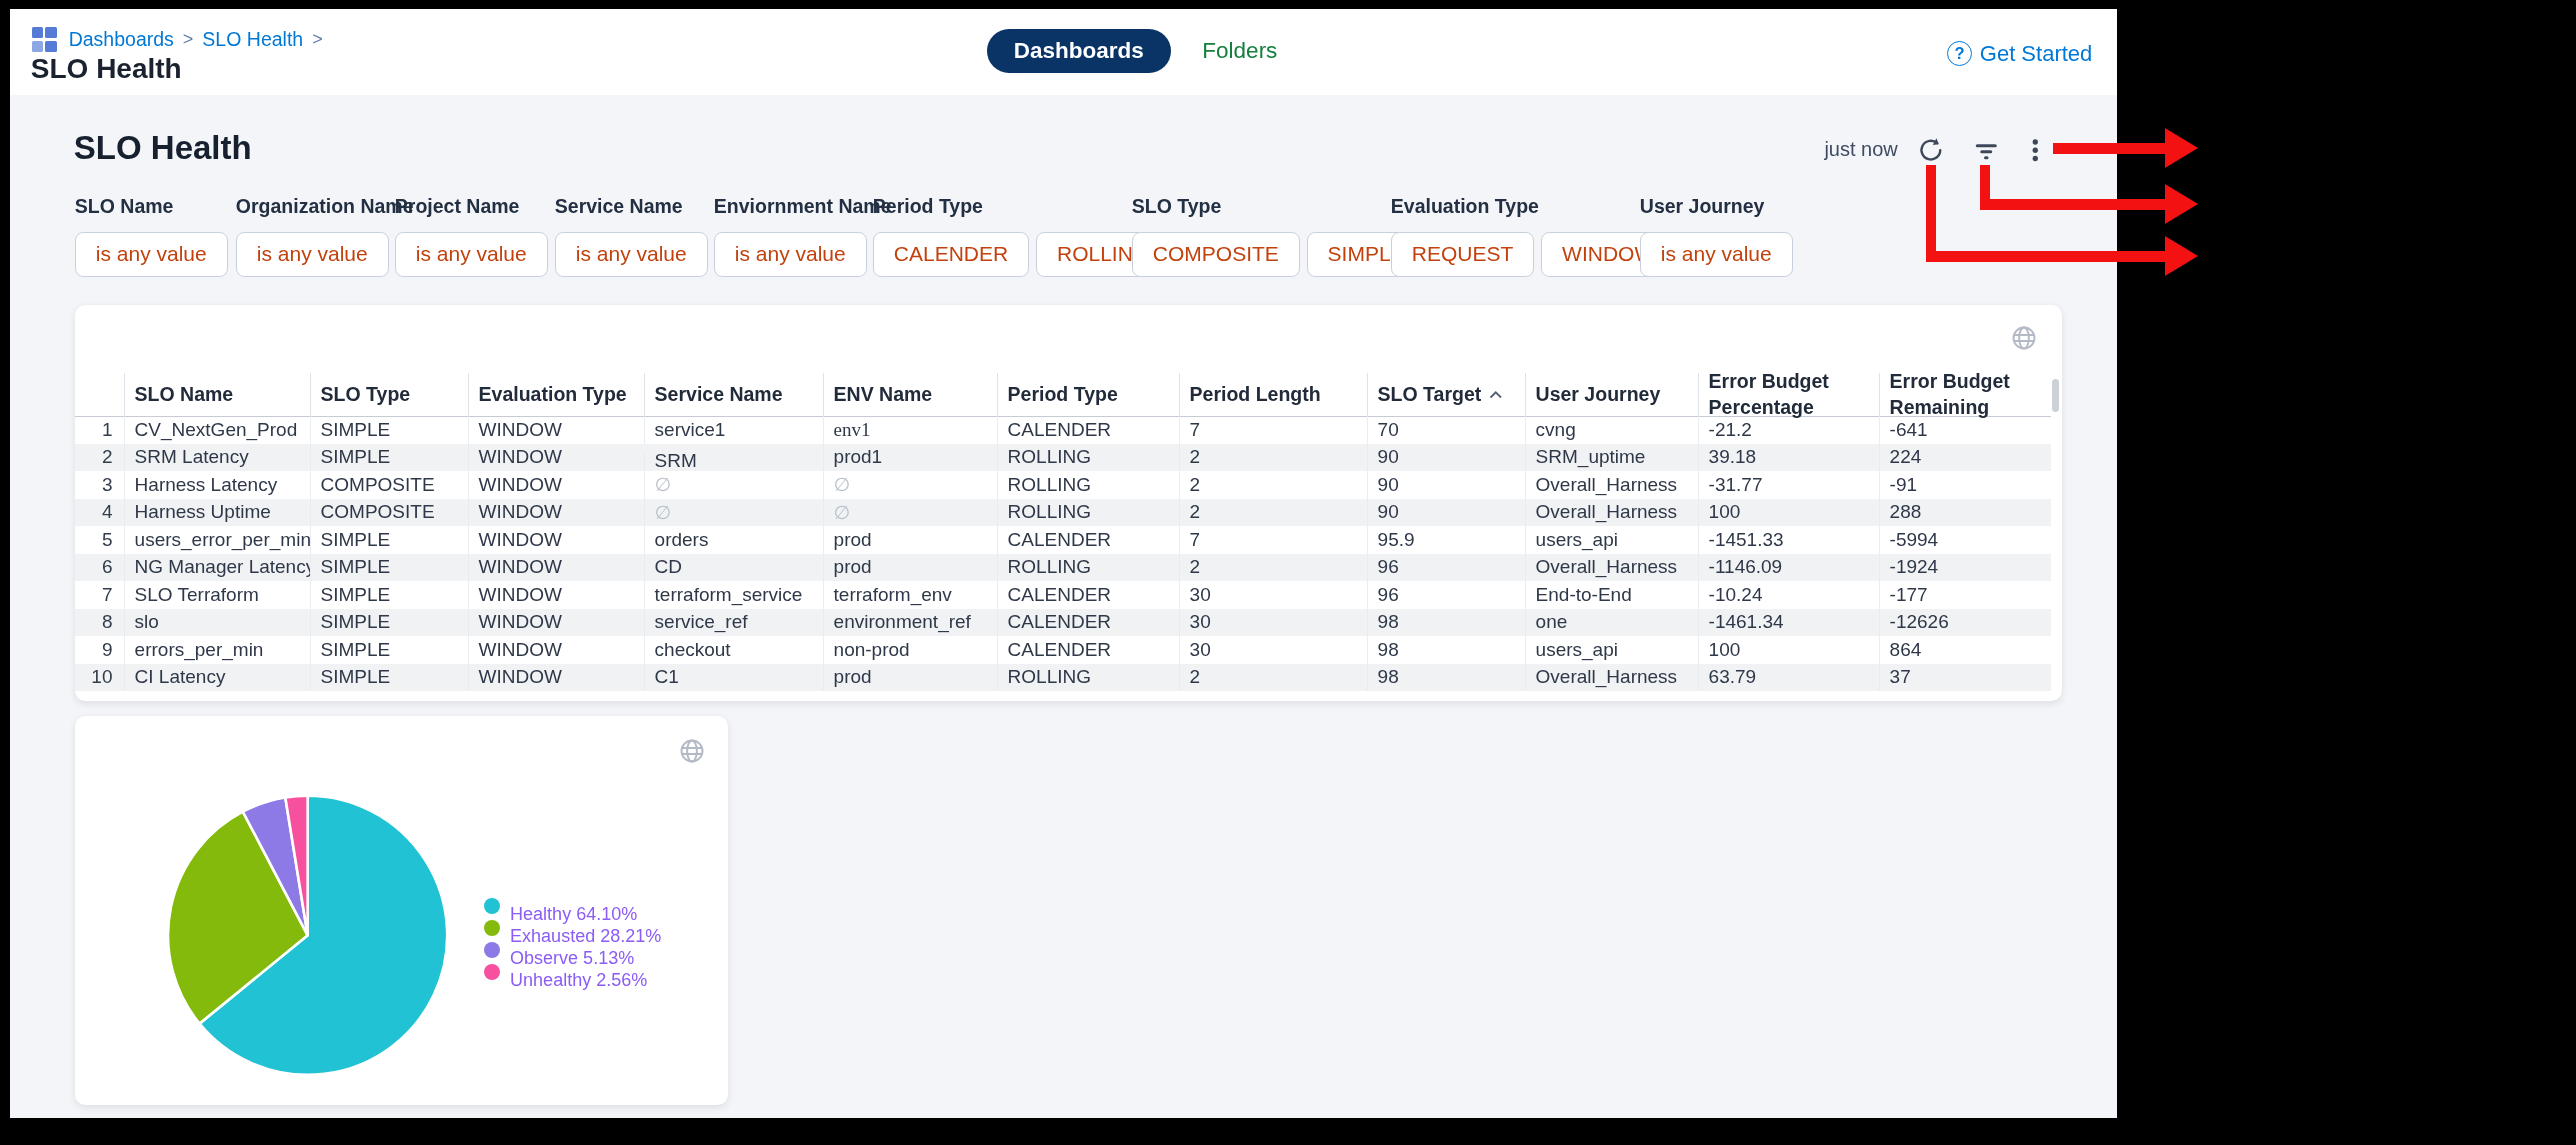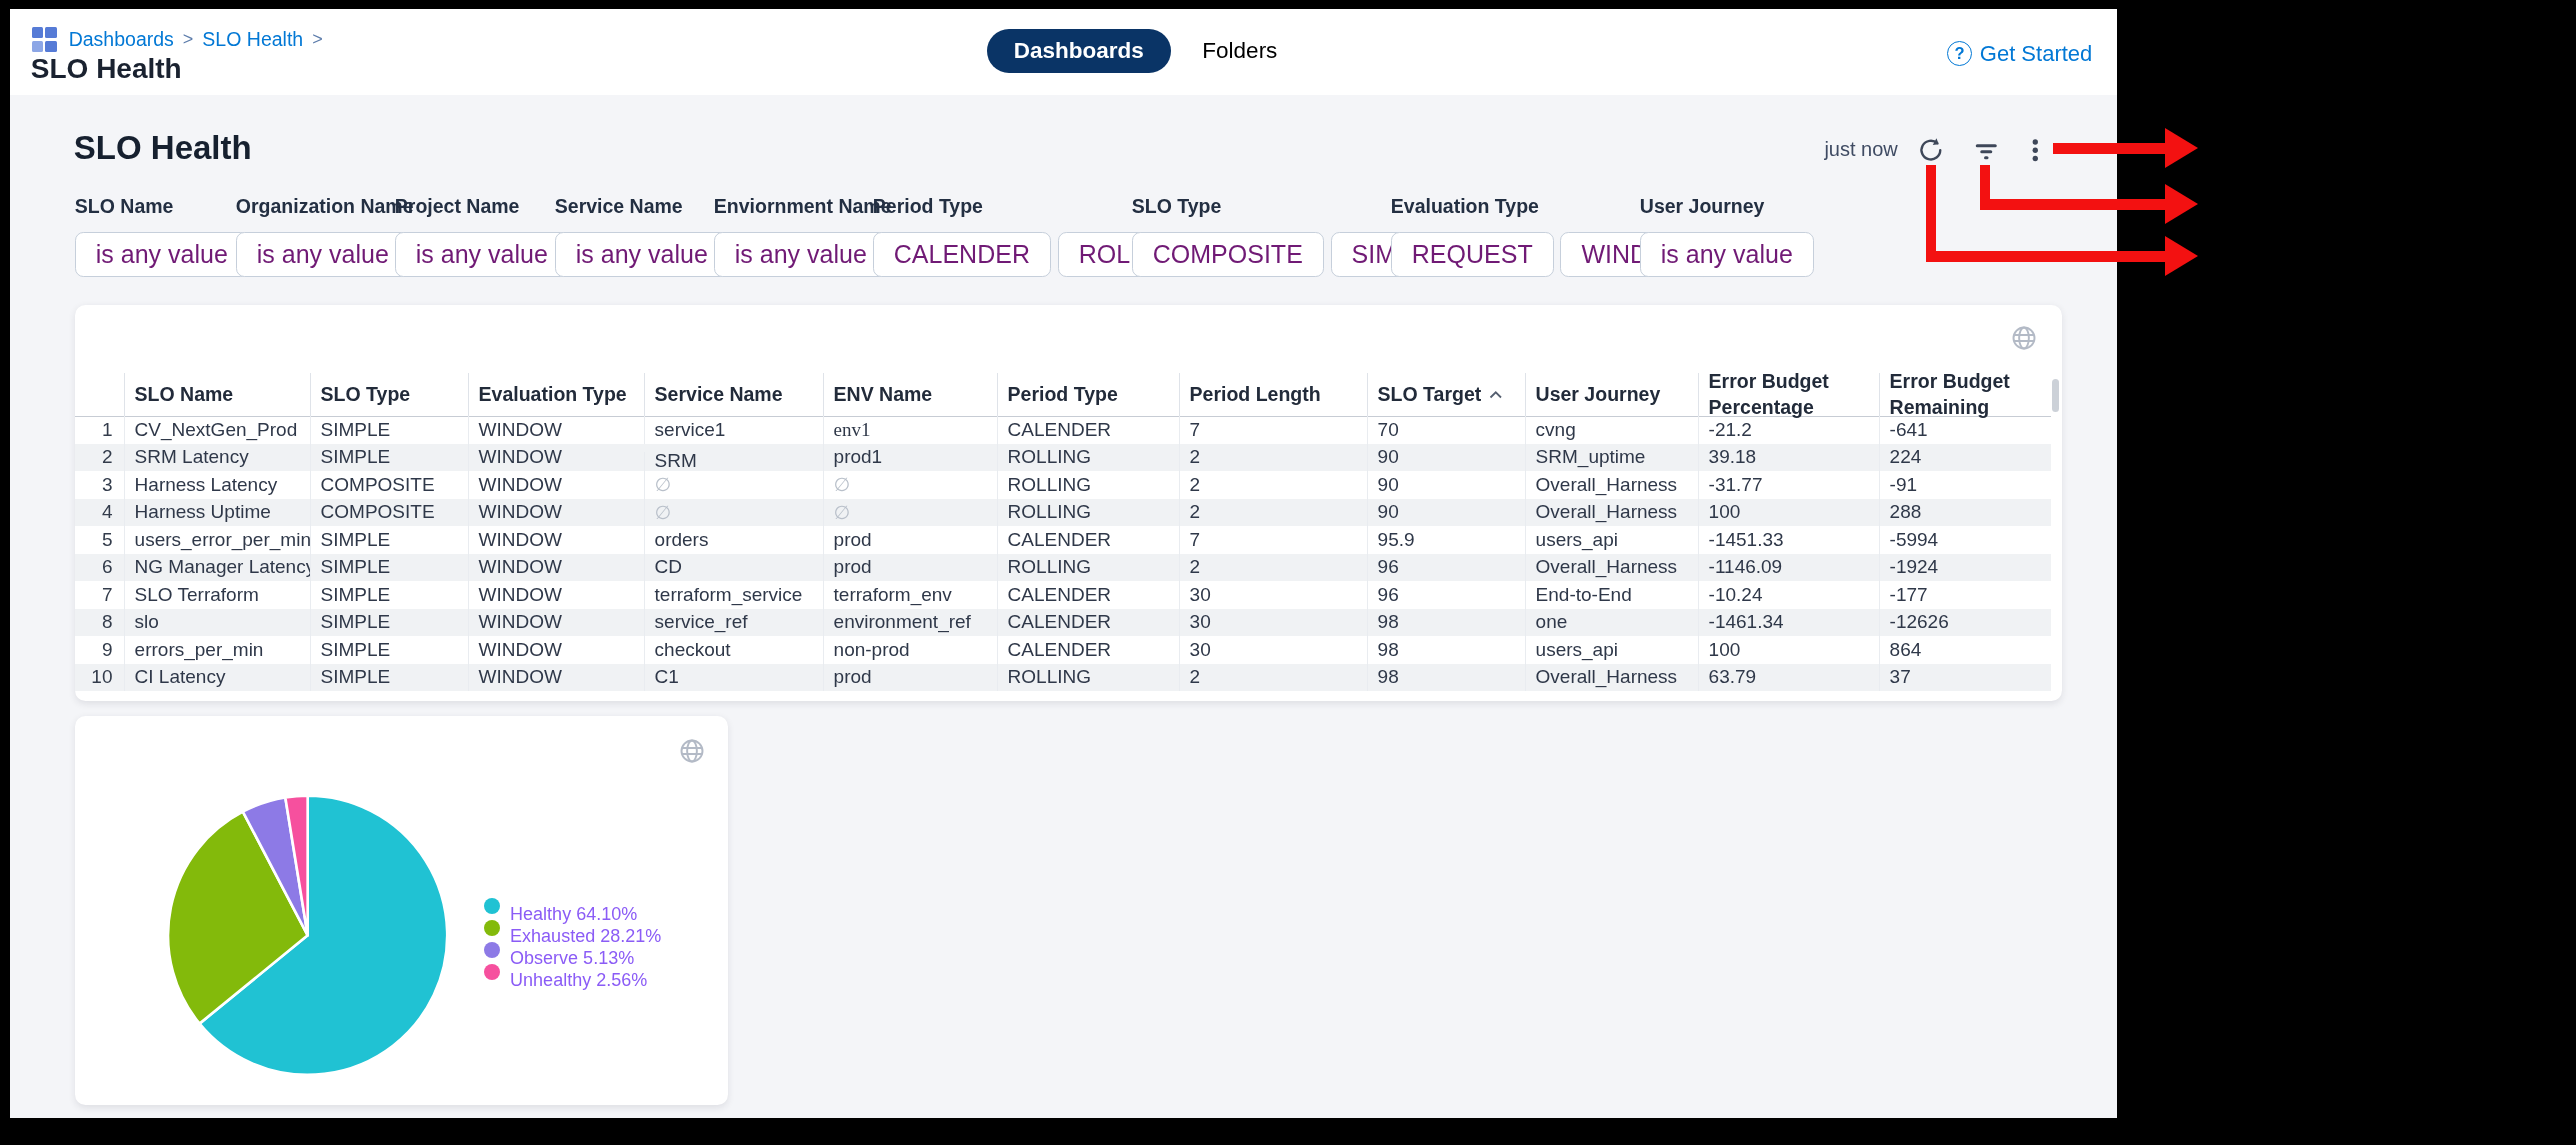--- a/index.html
+++ b/index.html
@@ -16,41 +16,41 @@
   .crumb-sep { color:#5c7cab; font-size:18px; }
   .grid-icon { display:inline-grid; grid-template-columns:11.3px 11.3px; grid-template-rows:11.3px 11.3px;
                gap:2.3px; margin-right:3px; }
   .grid-icon i { background:#567bd6; border-radius:1.5px; }
   .grid-icon i:nth-child(3){ background:#8ca6e6; }
   .page-title { position:absolute; left:21px; top:44px; font-size:28px; font-weight:700; color:#1a2230; }
 
   .tabs { position:absolute; left:977px; top:20px; display:flex; align-items:center; gap:31.5px; }
   .tab-pill { background:#0a3466; color:#fff; font-size:22.5px; font-weight:600;
               padding:9px 27px; border-radius:24px; cursor:pointer; }
-  .tab-link { color:#000000; font-size:22.5px; font-weight:500; cursor:pointer; }
+  .tab-link { color:#15803d; font-size:22.5px; font-weight:500; cursor:pointer; }
 
   .get-started { position:absolute; left:1937px; top:31.5px; display:flex; align-items:center; gap:7.5px;
                  color:#0278d5; font-size:22px; font-weight:500; cursor:pointer; }
   .q-icon { width:25.5px; height:25.5px; border:1.9px solid #0278d5; border-radius:50%;
             display:flex; align-items:center; justify-content:center; font-size:16.5px; font-weight:700; }
 
   
   .section-title { position:absolute; left:64px; top:120px; font-size:33px; font-weight:600; color:#16202f; }
   .refreshed { position:absolute; left:1764px; top:129px; width:124px; text-align:right;
                font-size:20px; color:#3f4b63; }
   .tool-icon { position:absolute; width:31.5px; height:31.5px; top:125px; cursor:pointer;
                display:flex; align-items:center; justify-content:center; }
 
   
   .filter-group { position:absolute; top:186px; }
   .filter-label { font-size:19.5px; font-weight:700; color:#232f42; margin-bottom:13.5px; white-space:nowrap; }
   .chip-row { display:flex; gap:6.8px; }
   .chip { background:#fff; border:1.5px solid #c6cfdb; border-radius:8.3px; height:45px;
           display:flex; align-items:center; justify-content:center; padding:0 20px;
-          font-size:25px; color:#701a75; cursor:pointer; white-space:nowrap; }
+          font-size:21px; color:#c2410c; cursor:pointer; white-space:nowrap; }
 
   
   .card { position:absolute; background:#fff; border-radius:10.5px;
           box-shadow:0 2.3px 7.5px rgba(40,41,61,.10); }
   .card-title { text-align:center; font-size:25px; font-weight:500; color:#1a2437; }
   .globe { position:absolute; width:30px; height:30px; cursor:pointer; }
 
   
   #table-card { left:65px; top:296px; width:1987px; height:396px; }
   #table-card .card-title { margin-top:21px; }

